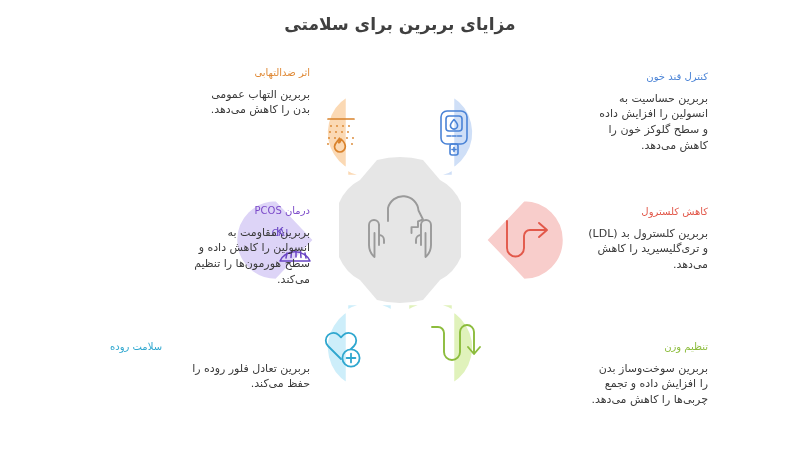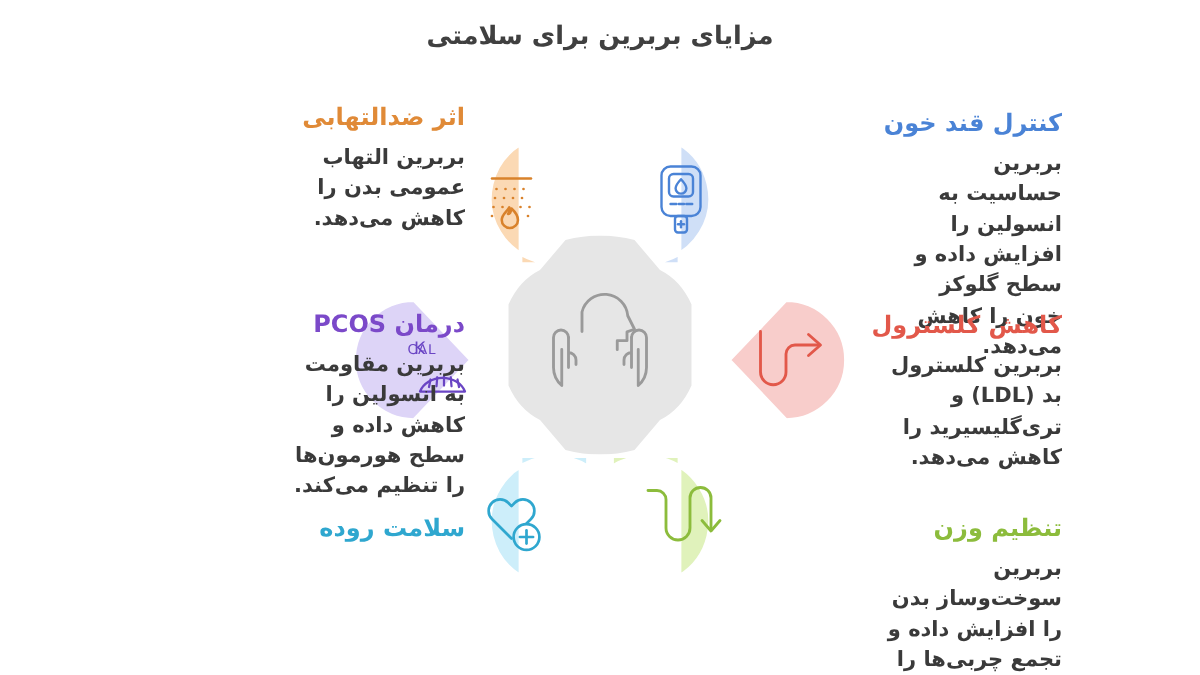--- a/index.html
+++ b/index.html
@@ -57,29 +57,29 @@
   }
   .petals svg { display: block; }
 
   
   .block {
     position: absolute;
     direction: rtl;
     line-height: 1.45;
   }
   .block .heading {
-    font-size: 16px;
-    font-weight: bold;
+    font-size: 10px;
+    font-weight: normal;
     margin-bottom: 6px;
     white-space: nowrap;
   }
   .block .body {
-    font-size: 14px;
+    font-size: 11px;
     color: #3a3a3a;
-    font-weight: bold;
+    font-weight: normal;
   }
 
   
   .col-right {
     position: absolute;
     left: 508px;
     width: 200px;
     text-align: right;
     direction: rtl;
   }
@@ -233,16 +233,17 @@
     <div class="heading" style="color:#e08a37; text-align:right;">اثر ضدالتهابی</div>
     <div class="body" style="width:118px; margin-left:auto; text-align:right;">بربرین التهاب عمومی بدن را کاهش می‌دهد.</div>
   </div>
 
   <div class="col-left l-pcos block">
     <div class="heading" style="color:#7b49c9; text-align:right;">درمان PCOS</div>
     <div class="body" style="width:118px; margin-left:auto; text-align:right;">بربرین مقاومت به انسولین را کاهش داده و سطح هورمون‌ها را تنظیم می‌کند.</div>
   </div>
 
   <div class="col-left l-gut block">
-    <div class="heading" style="color:#2fa7cf; text-align:right;">سلامت روده</div>
+    <div class="heading" style="color:#2fa7cf; ">سلامت روده</div>
+    <div class="body" style="width:118px; margin-left:auto; text-align:right;">بربرین تعادل فلور روده را حفظ می‌کند.</div>
   </div>
 
 </div>
 
 </body></html>

